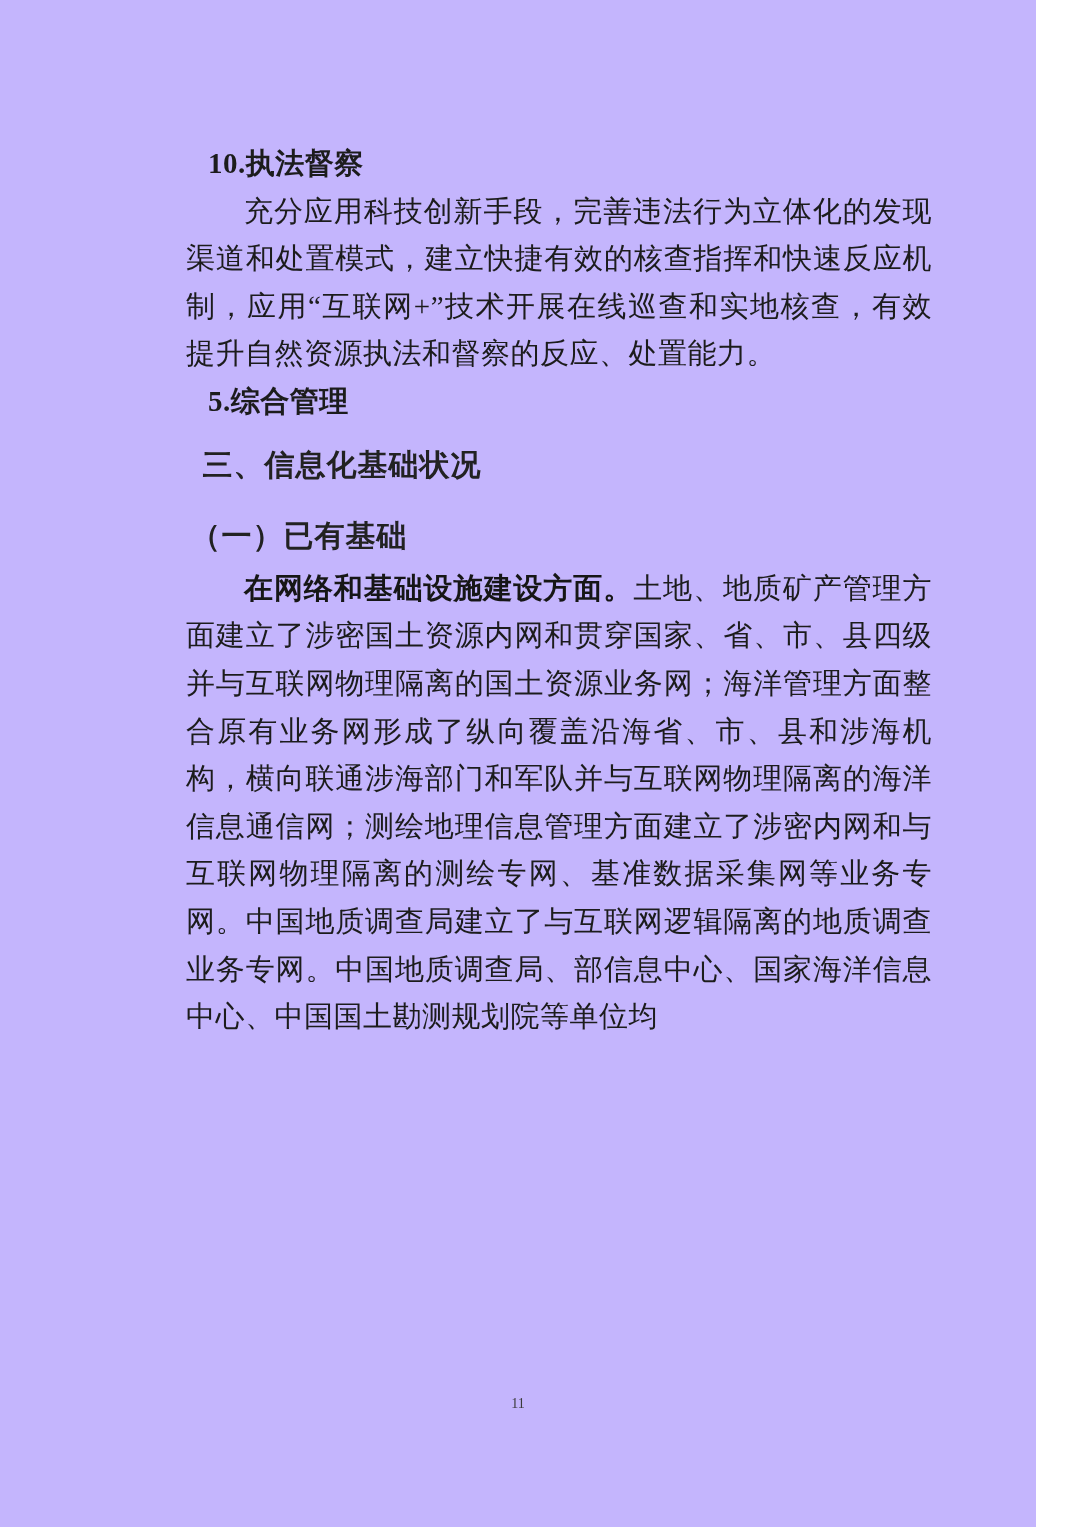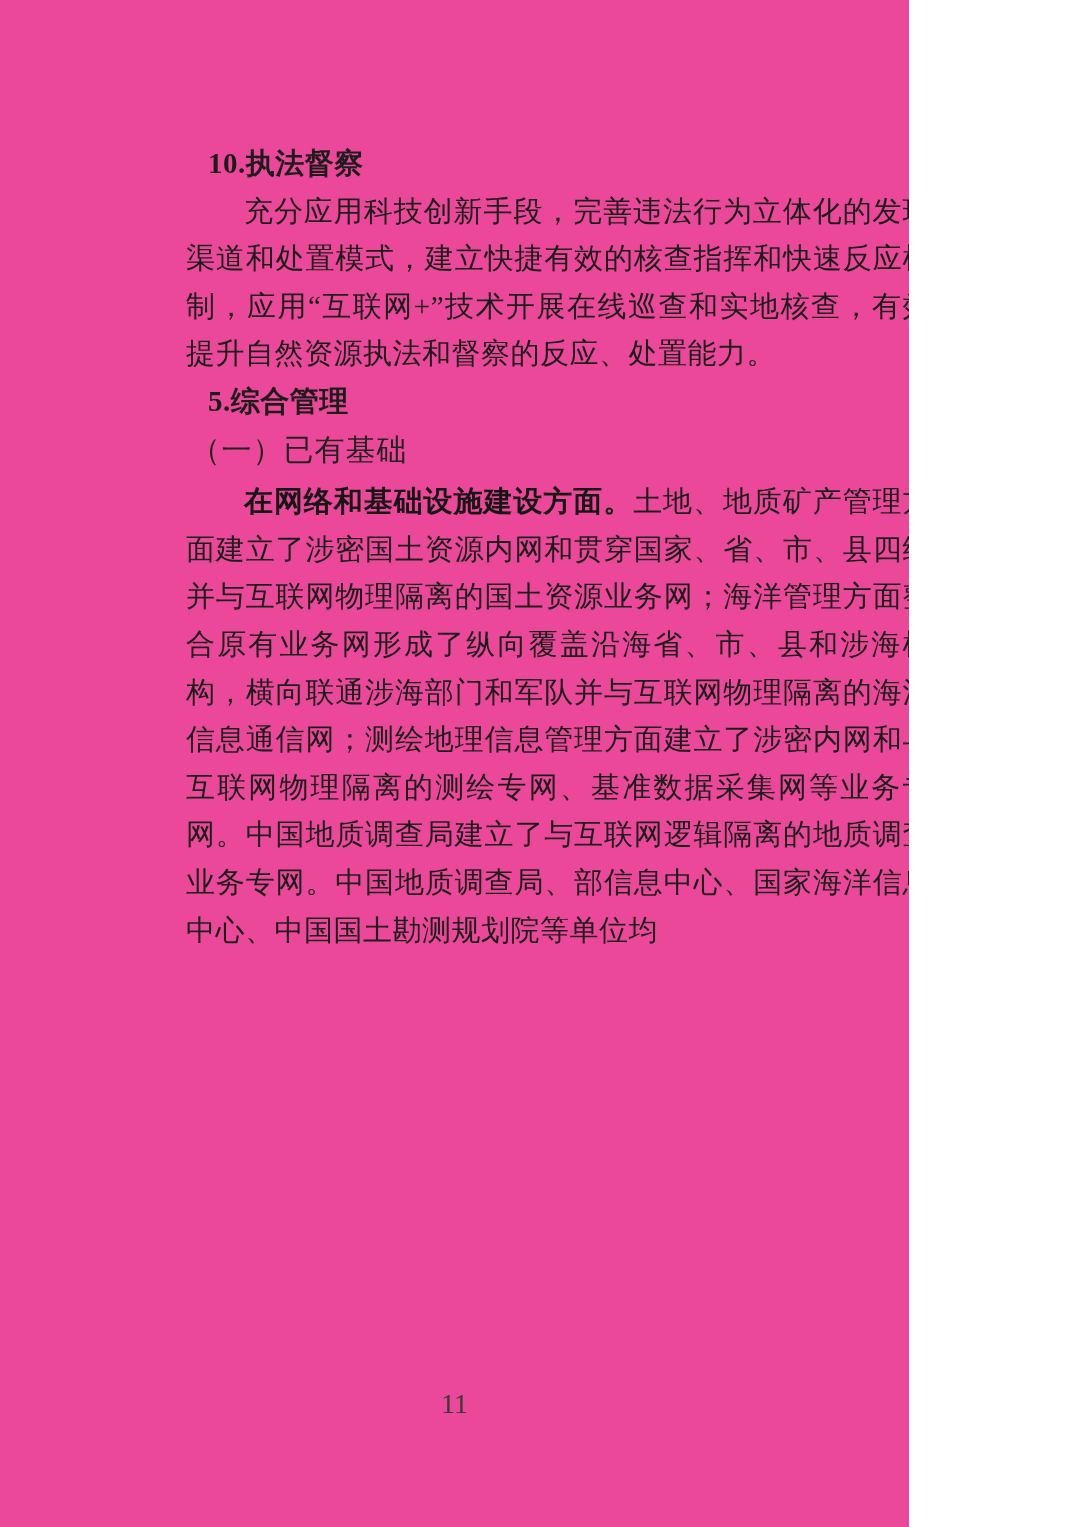--- a/index.html
+++ b/index.html
@@ -3,23 +3,23 @@
 <meta charset="utf-8">
 <style>
   * { margin: 0; padding: 0; box-sizing: border-box; }
   html, body {
     width: 1080px;
     height: 1527px;
     background: #ffffff;
   }
   .page {
     position: relative;
-    width: 909px;
+    width: 1036px;
     height: 1527px;
-    background: #ec4899;
+    background: #c4b5fd;
     color: #1c1c1c;
     font-family: "Liberation Serif", "DejaVu Serif", serif;
     overflow: hidden;
   }
   .content {
     position: absolute;
     left: 150px;
     top: 140px;
     width: 782px;
   }
@@ -46,58 +46,59 @@
     font-size: 30px;
     line-height: 47.6px;
     text-indent: 1.75em;
     margin-top: 15px;
     margin-bottom: 24px;
     letter-spacing: 1px;
     color: #222222;
   }
   .part-heading {
     font-family: "Liberation Sans", "DejaVu Sans", sans-serif;
-    font-weight: normal;
+    font-weight: bold;
     font-size: 30px;
     line-height: 47.6px;
     text-indent: 1.35em;
     margin-bottom: 5px;
     letter-spacing: 1px;
     color: #222222;
   }
   .lead-bold {
     font-family: "Liberation Sans", "DejaVu Sans", sans-serif;
     font-weight: bold;
     color: #161616;
   }
   .page-number {
     position: absolute;
     top: 1390px;
     left: 0;
     width: 100%;
     text-align: center;
-    font-size: 28px;
+    font-size: 14px;
     line-height: 28px;
     color: #3a3a3a;
     font-family: "Liberation Serif", "DejaVu Serif", serif;
   }
 </style>
 </head>
 <body>
 
 <div class="page">
   <div class="content">
 
     <div class="num-heading">10.执法督察</div>
 
     <p class="body-para">充分应用科技创新手段，完善违法行为立体化的发现渠道和处置模式，建立快捷有效的核查指挥和快速反应机制，应用“互联网+”技术开展在线巡查和实地核查，有效提升自然资源执法和督察的反应、处置能力。</p>
 
     <div class="num-heading">5.综合管理</div>
 
 
+    <div class="chapter-heading">三、信息化基础状况</div>
 
     <div class="part-heading">（一）已有基础</div>
 
 
     <p class="body-para"><span class="lead-bold">在网络和基础设施建设方面。</span><span>土地、地质矿产管理方面建立了涉密国土资源内网和贯穿国家、省、市、县四级并与互联网物理隔离的国土资源业务网；海洋管理方面整合原有业务网形成了纵向覆盖沿海省、市、县和涉海机构，横向联通涉海部门和军队并与互联网物理隔离的海洋信息通信网；测绘地理信息管理方面建立了涉密内网和与互联网物理隔离的测绘专网、基准数据采集网等业务专网。中国地质调查局建立了与互联网逻辑隔离的地质调查业务专网。中国地质调查局、部信息中心、国家海洋信息中心、中国国土勘测规划院等单位均</span></p>
 
   </div>
 
   <div class="page-number">11</div>
 </div>

